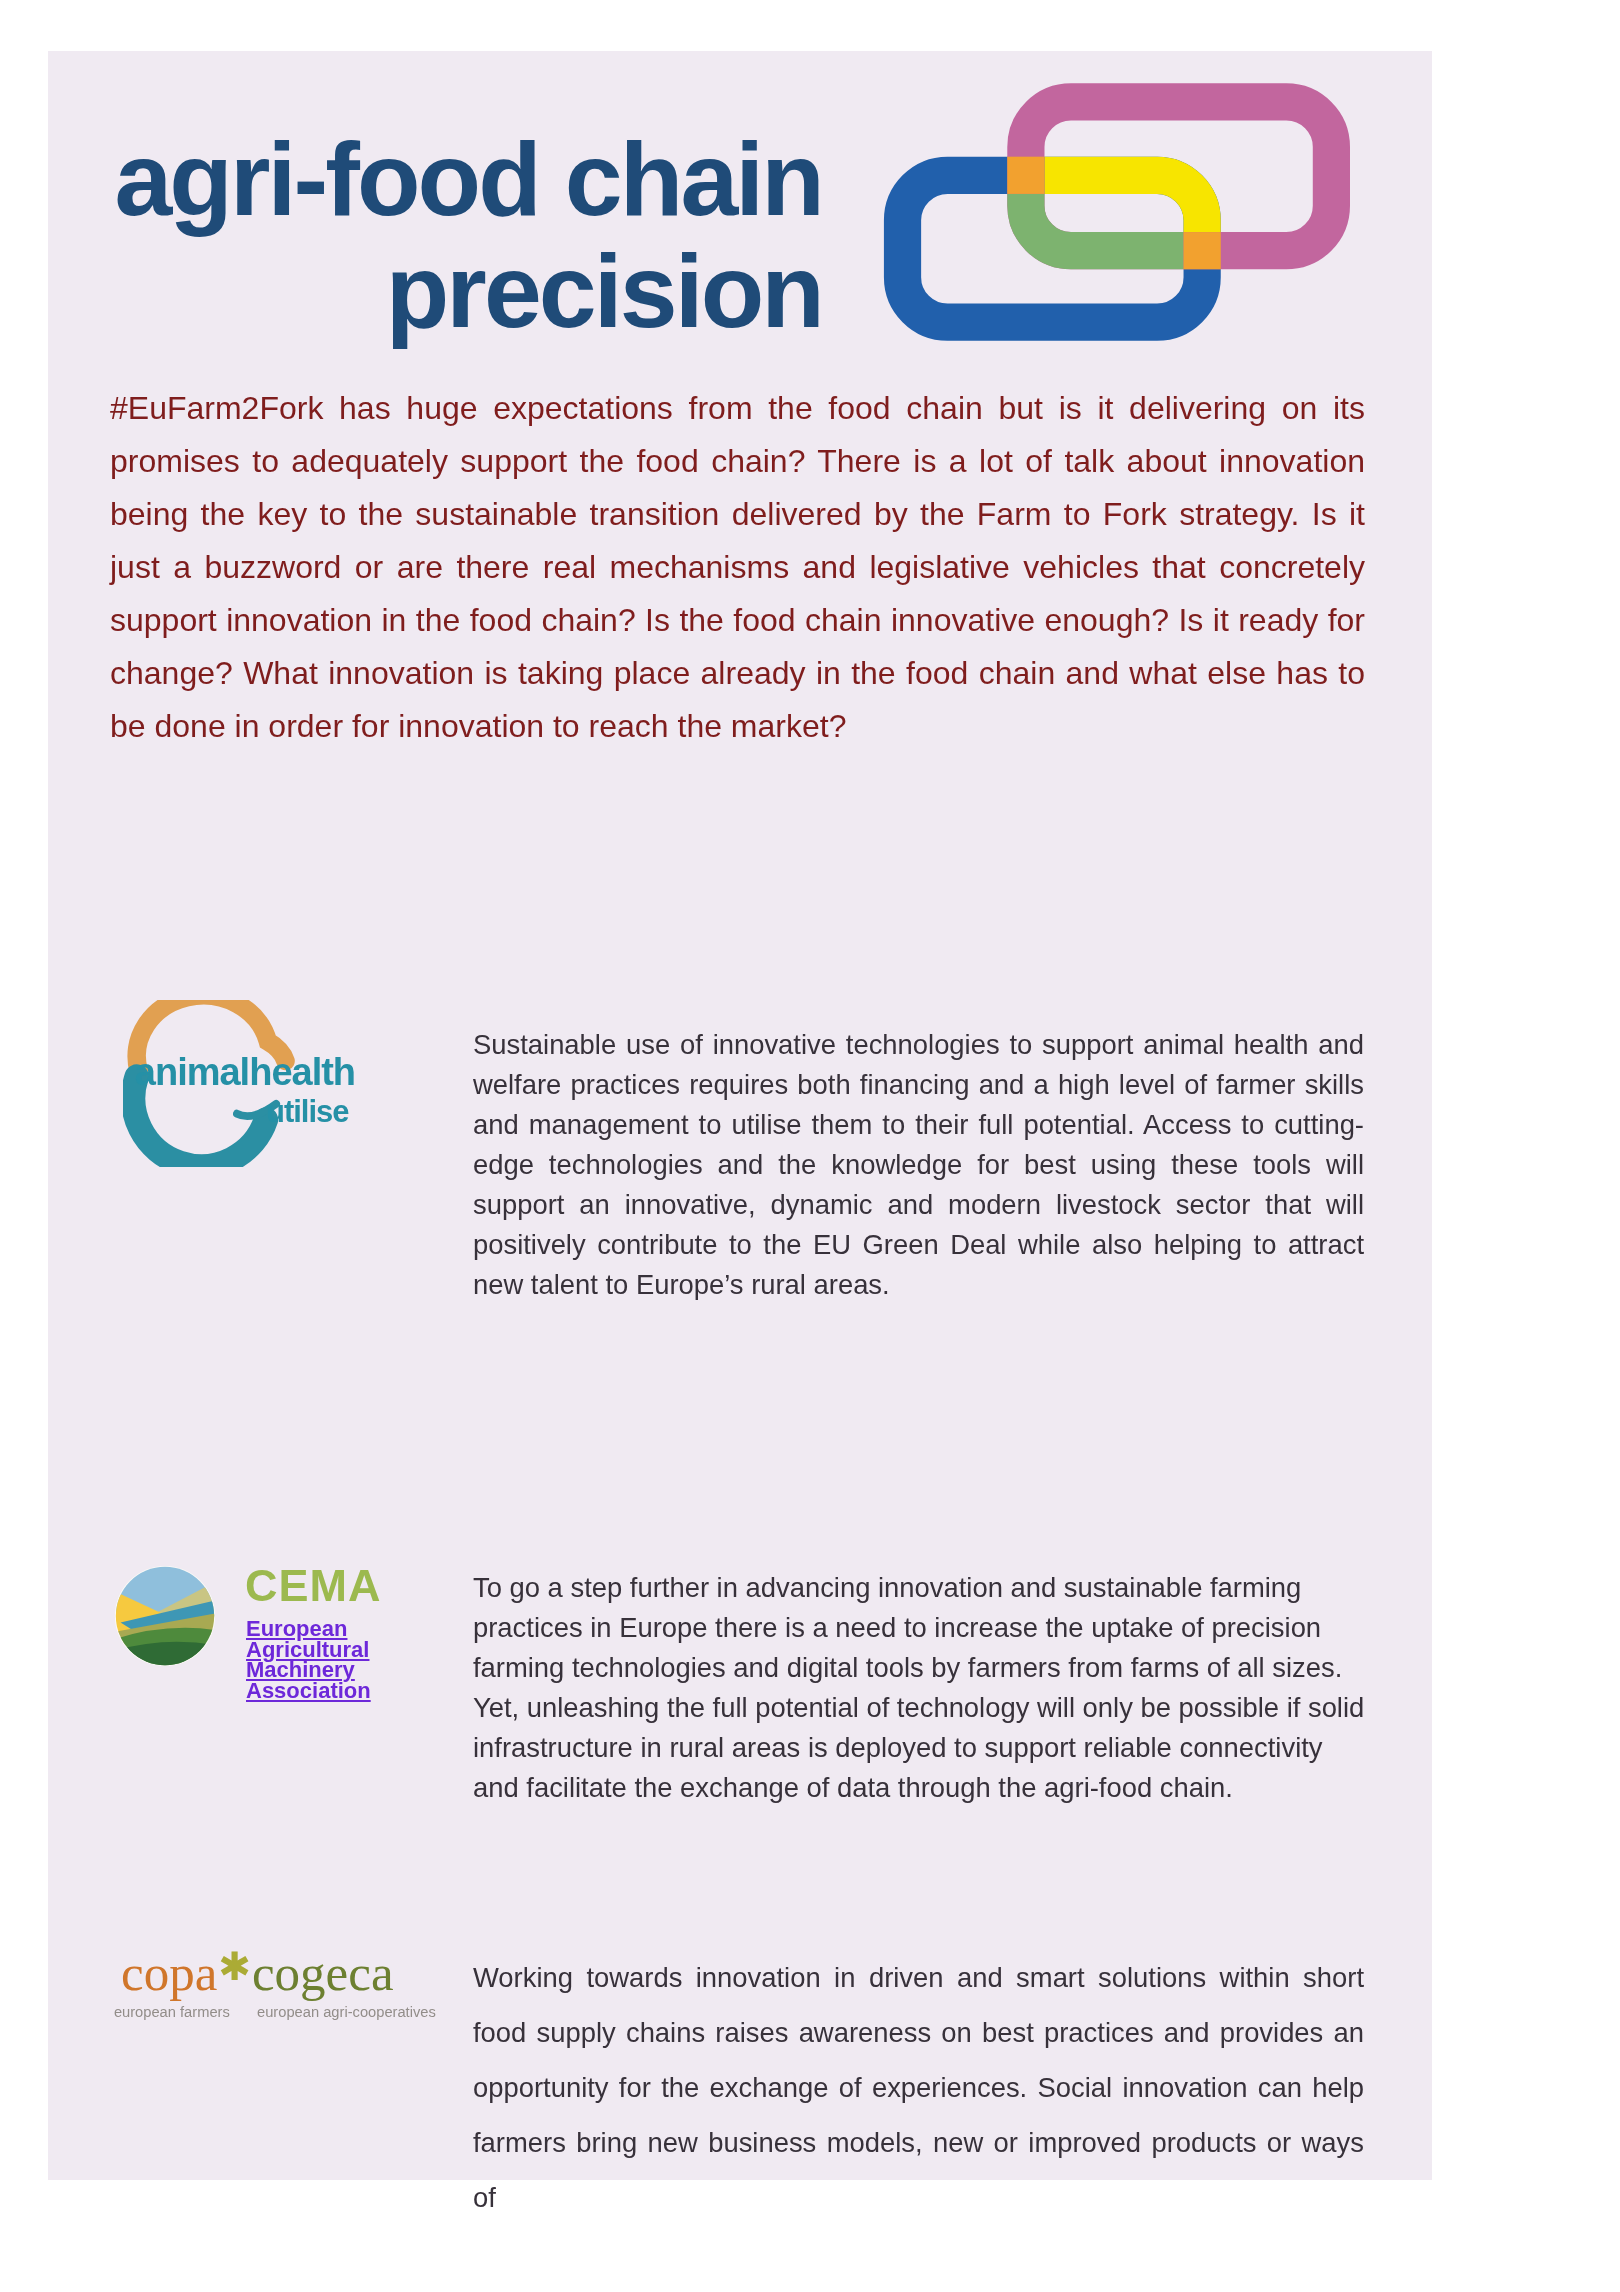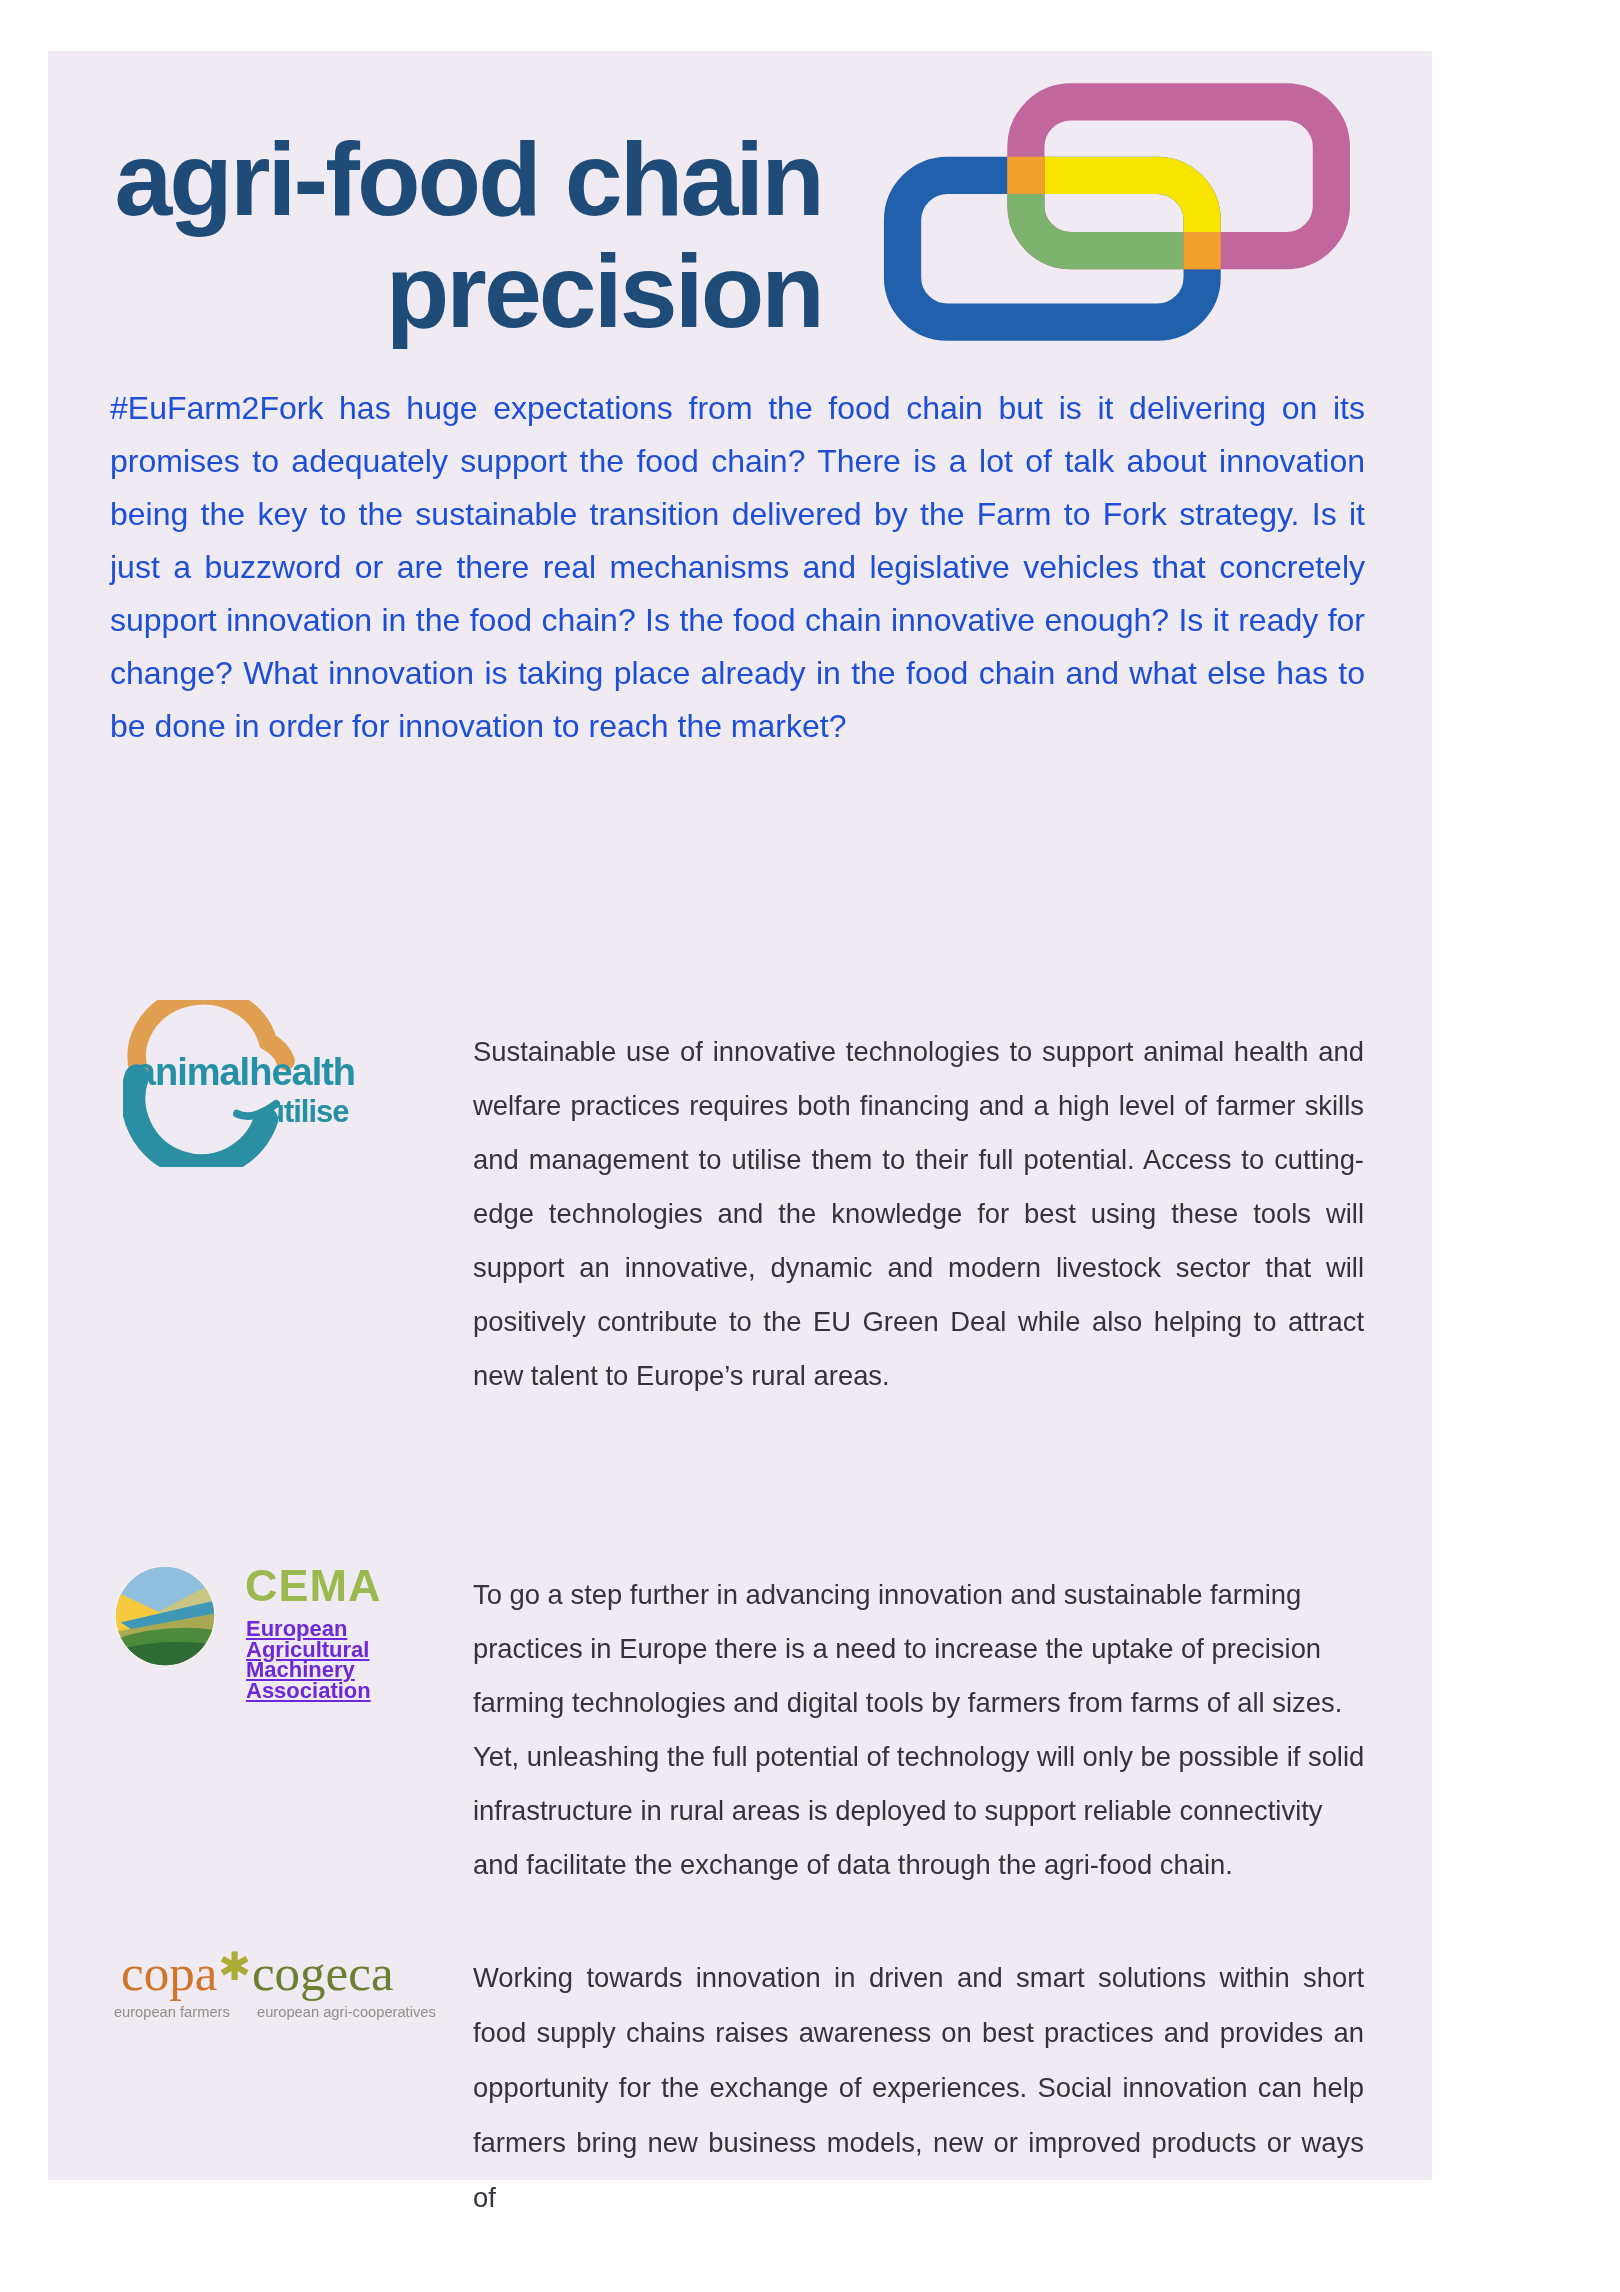--- a/index.html
+++ b/index.html
@@ -9,25 +9,25 @@
   .abs{position:absolute;}
 
   
   .wordmark{left:110px;top:123px;width:712px;text-align:right;
             font-weight:bold;font-size:104px;line-height:112px;letter-spacing:-2.9px;
             color:#1F4B78;}
   .wordmark div{white-space:nowrap;}
 
   
   .p-main{left:110px;top:382px;width:1255px;font-size:32px;line-height:53px;
-          color:#1d4ed8;text-align:justify;}
+          color:#7f1d1d;text-align:justify;}
   .p-sub{left:110px;top:859px;width:1235px;font-size:32px;line-height:53px;color:#37313A;}
 
   
-  .sec-text{width:891px;font-size:27.4px;line-height:54px;color:#37313A;}
+  .sec-text{width:891px;font-size:27.4px;line-height:40px;color:#37313A;}
   .just{text-align:justify;}
 
   
   .ah-word{font-weight:bold;color:#2590A6;letter-spacing:-1px;white-space:nowrap;}
   .ah-main{left:11.8px;top:51px;font-size:38px;}
   .ah-sub{left:143px;top:94px;font-size:31px;}
 
   
   .cema-name{left:132px;top:0px;font-size:45px;font-weight:bold;color:#9CB94F;letter-spacing:1px;}
   .cema-subtitle{left:133px;top:59px;font-size:22px;line-height:20.6px;font-weight:bold;color:#6d28d9;text-decoration:underline;}

